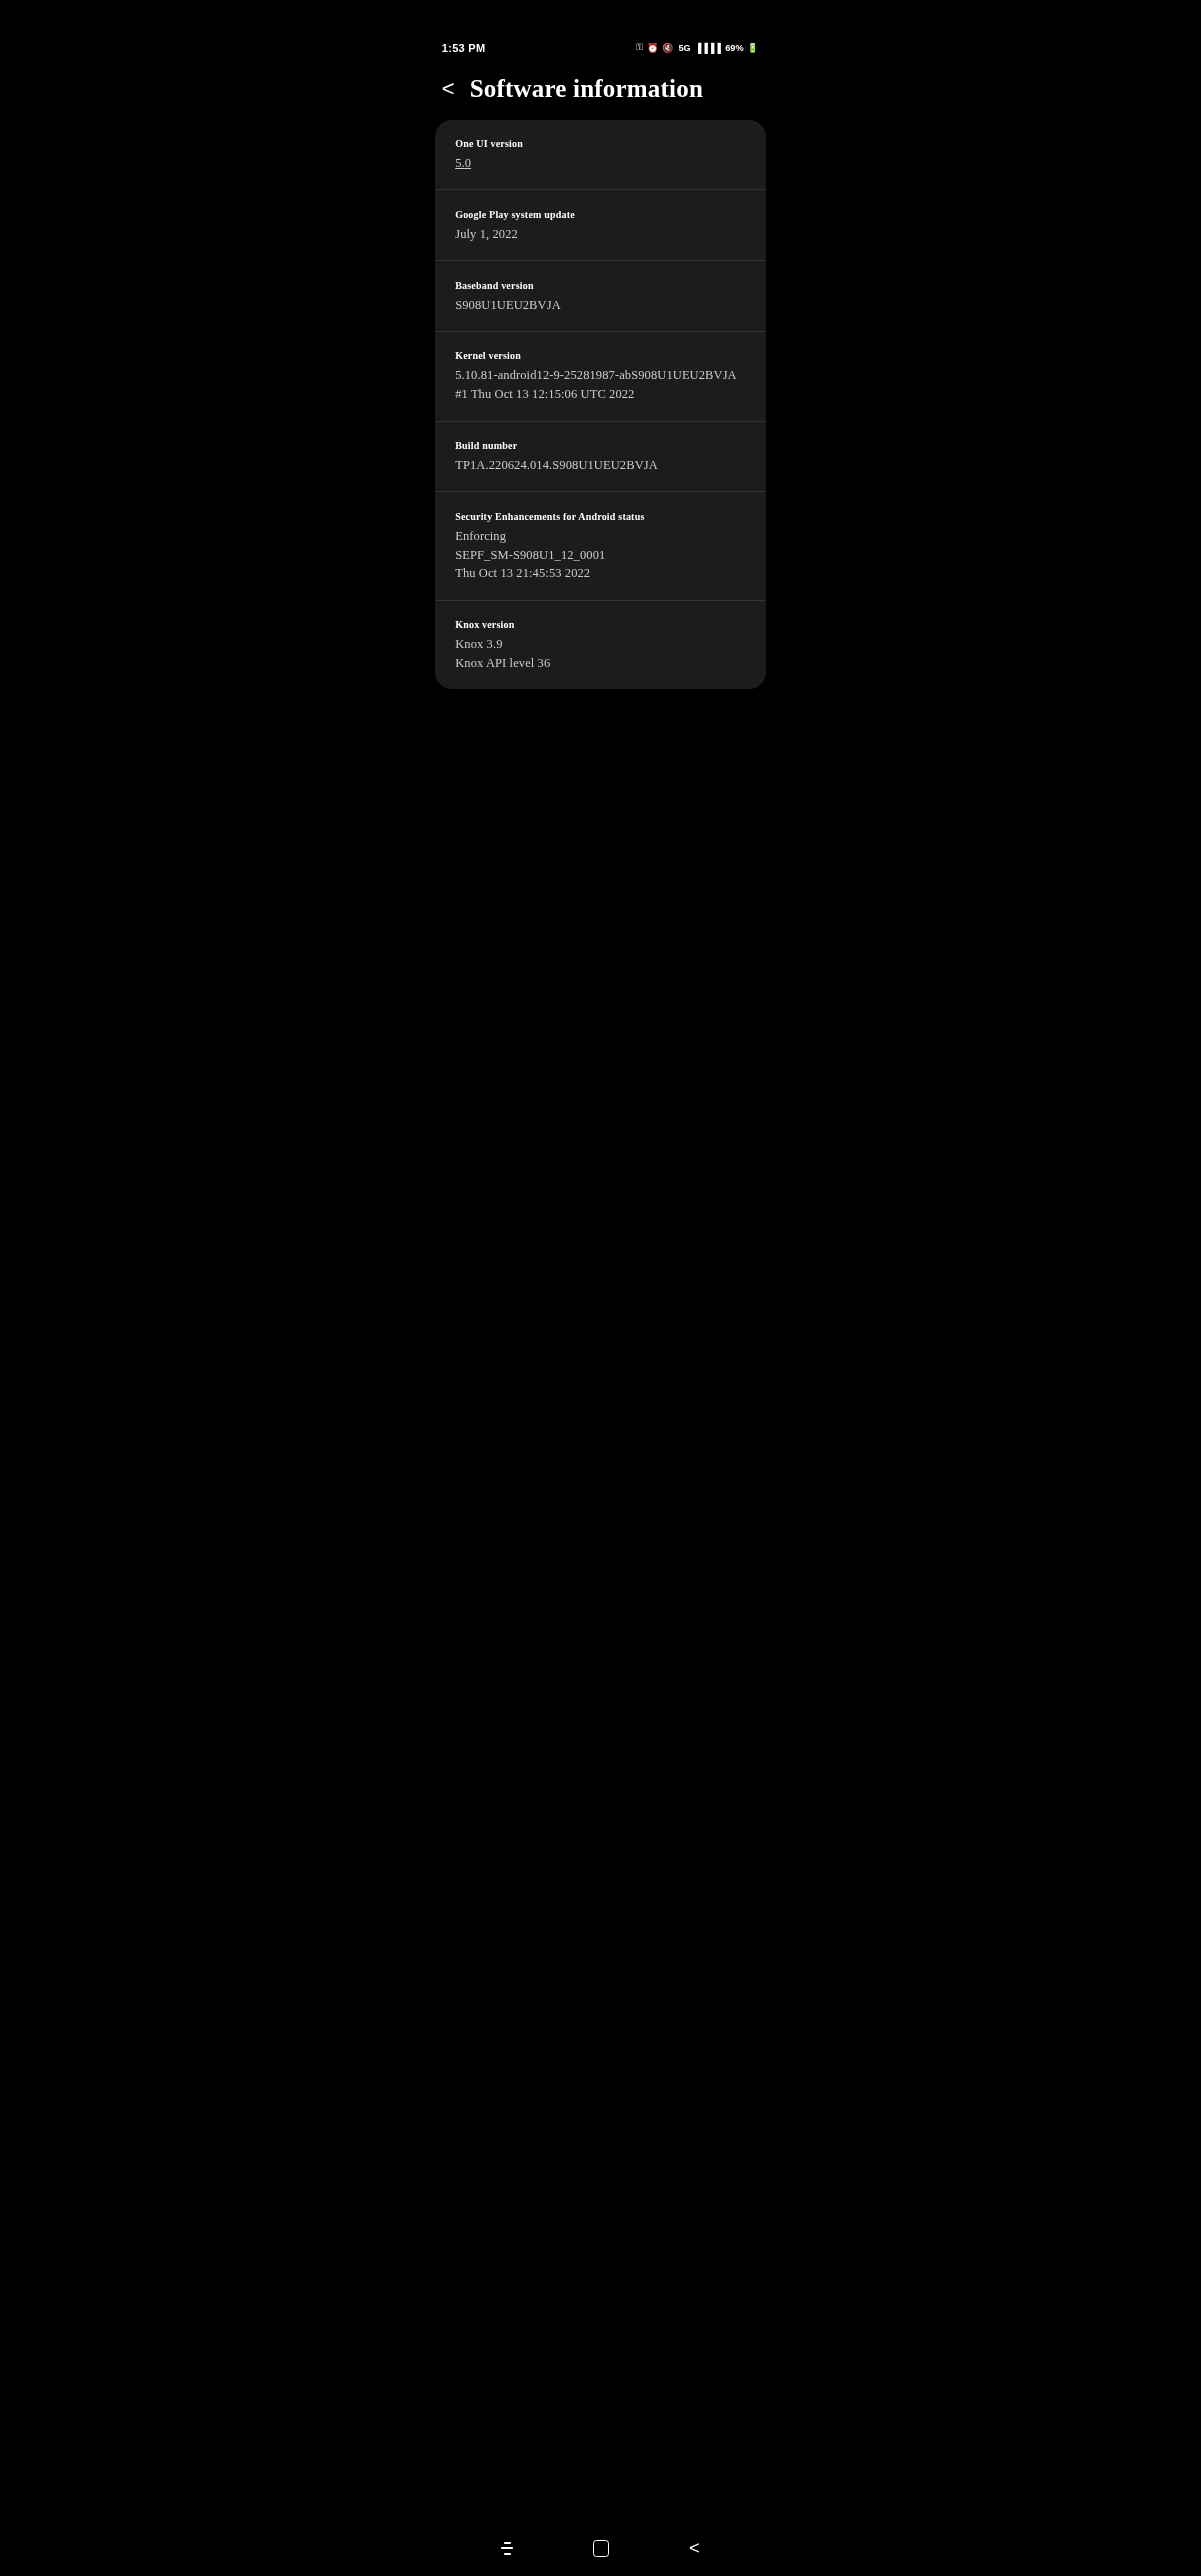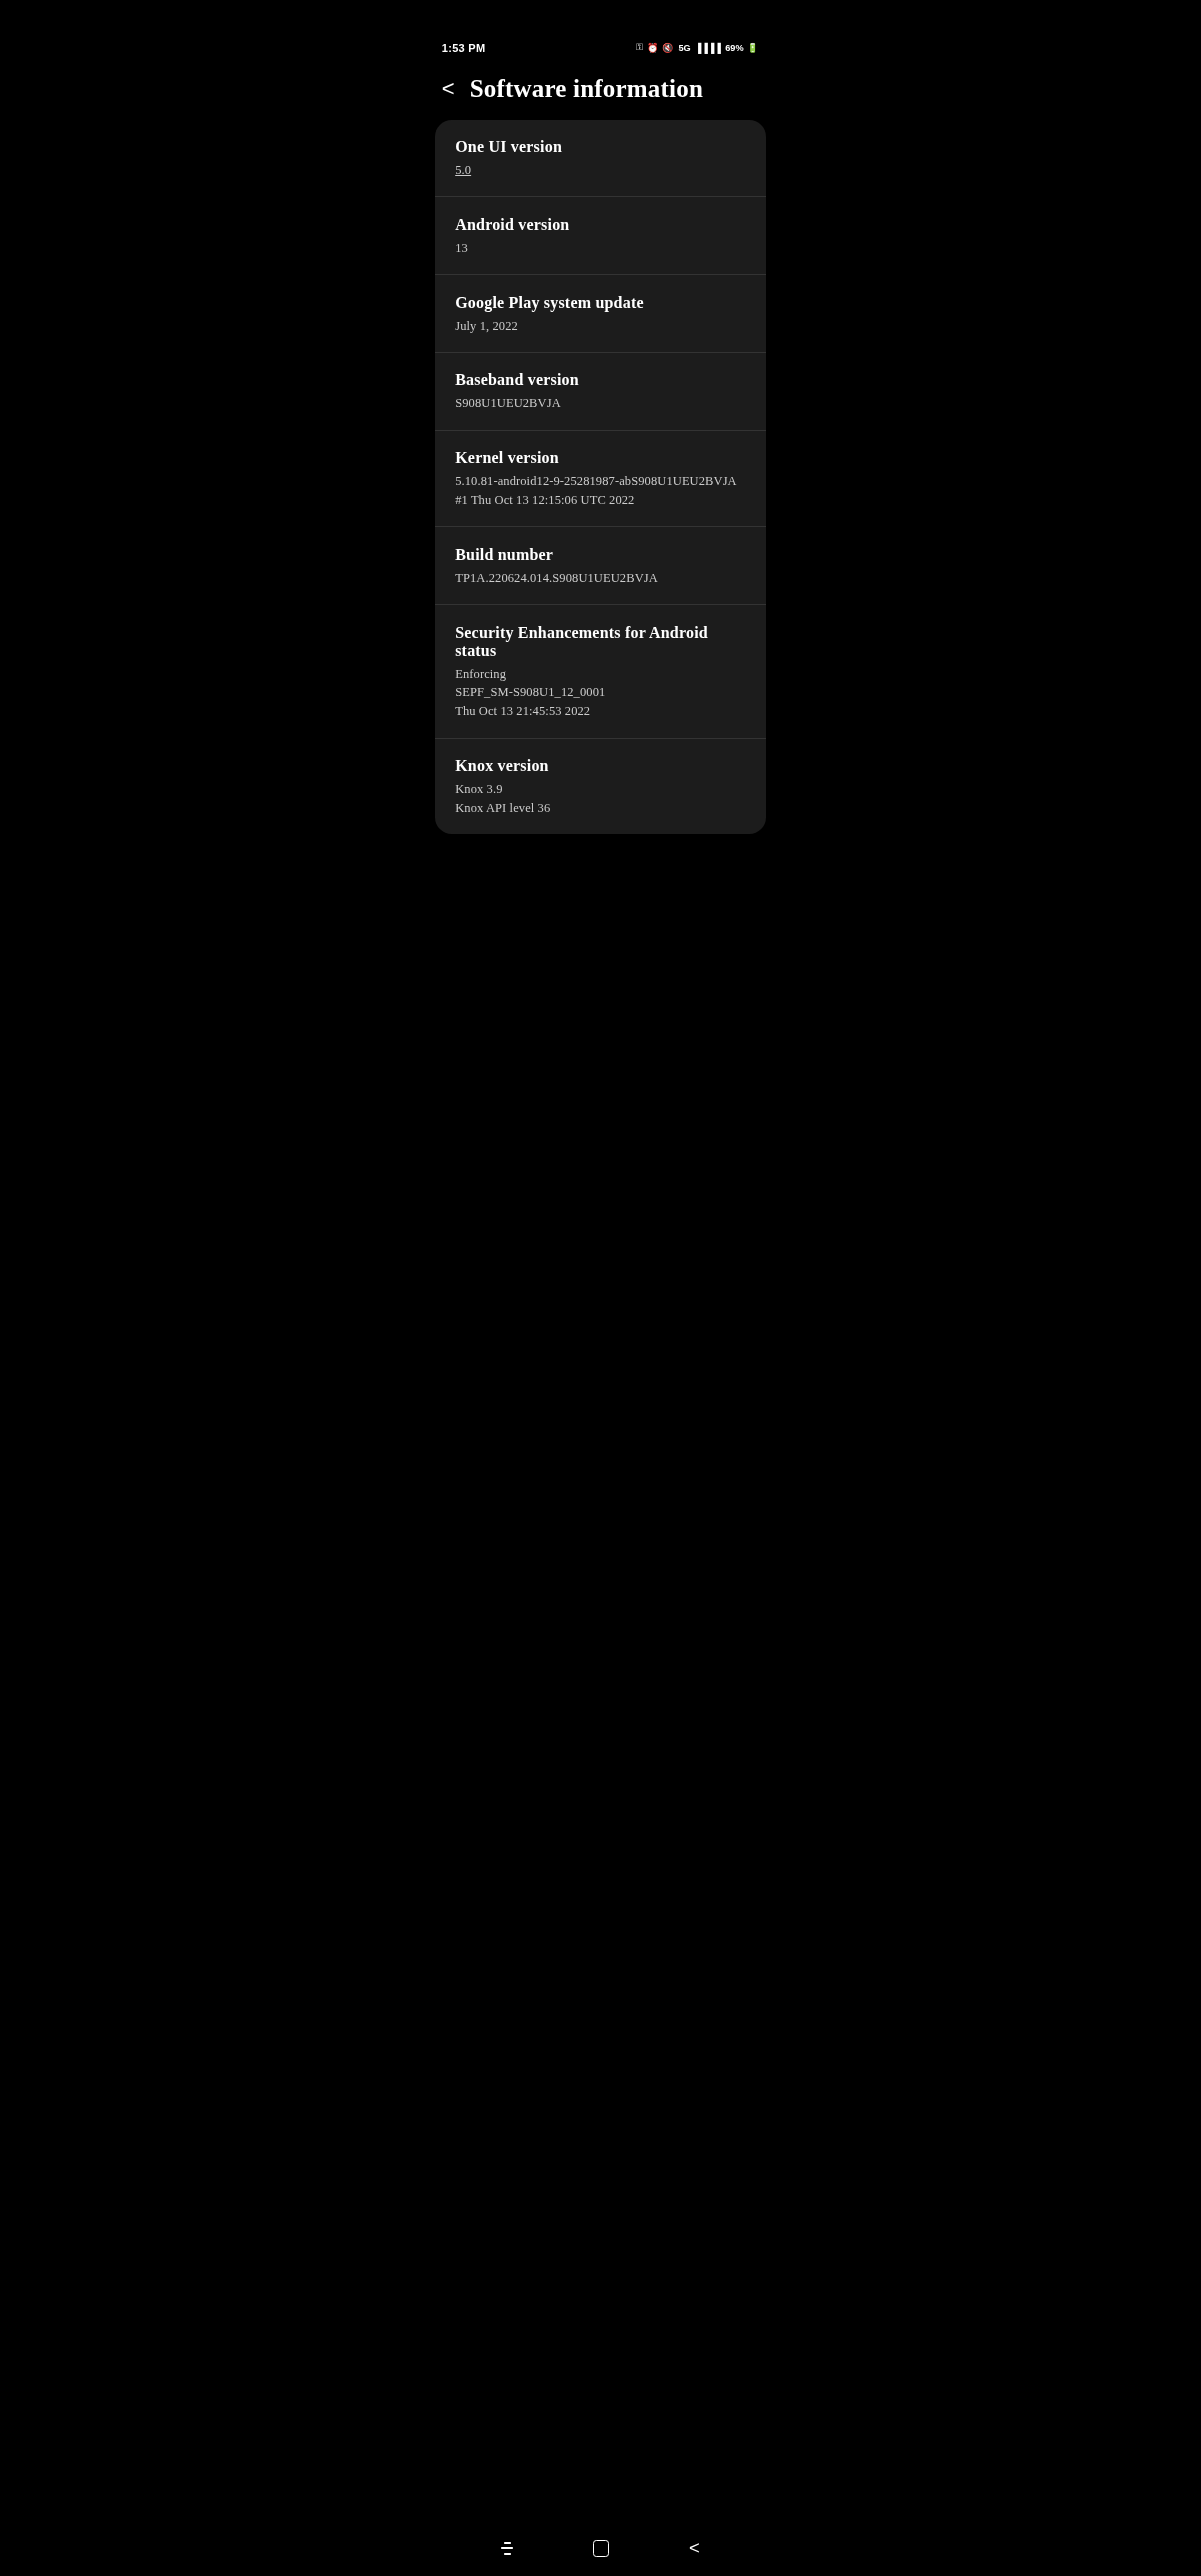--- a/index.html
+++ b/index.html
@@ -79,21 +79,21 @@
     .info-item {
       padding: 18.4px 20px 16.7px 20px;
       border-bottom: 0.8px solid #333333;
     }
 
     .info-item:last-child {
       border-bottom: none;
     }
 
     .info-label {
-      font-size: 16px;
+      font-size: 10px;
       font-weight: 600;
       color: #ffffff;
       margin-bottom: 5px;
       font-family: 'Georgia', serif;
       letter-spacing: 0.2px;
     }
 
     .info-value {
       font-size: 12.5px;
       color: #cccccc;
@@ -191,24 +191,20 @@
 </div>
 
 <div class="scrollable-area">
   <div class="content-card">
 
   <div class="info-item">
         <div class="info-label">One UI version</div>
         <div class="info-value" style="white-space: pre-line; text-decoration: underline;">5.0</div>
       </div>
       <div class="info-item">
-        <div class="info-label">Android version</div>
-        <div class="info-value" style="white-space: pre-line;">13</div>
-      </div>
-      <div class="info-item">
         <div class="info-label">Google Play system update</div>
         <div class="info-value" style="white-space: pre-line;">July 1, 2022</div>
       </div>
       <div class="info-item">
         <div class="info-label">Baseband version</div>
         <div class="info-value" style="white-space: pre-line;">S908U1UEU2BVJA</div>
       </div>
       <div class="info-item">
         <div class="info-label">Kernel version</div>
         <div class="info-value" style="white-space: pre-line;">5.10.81-android12-9-25281987-abS908U1UEU2BVJA

